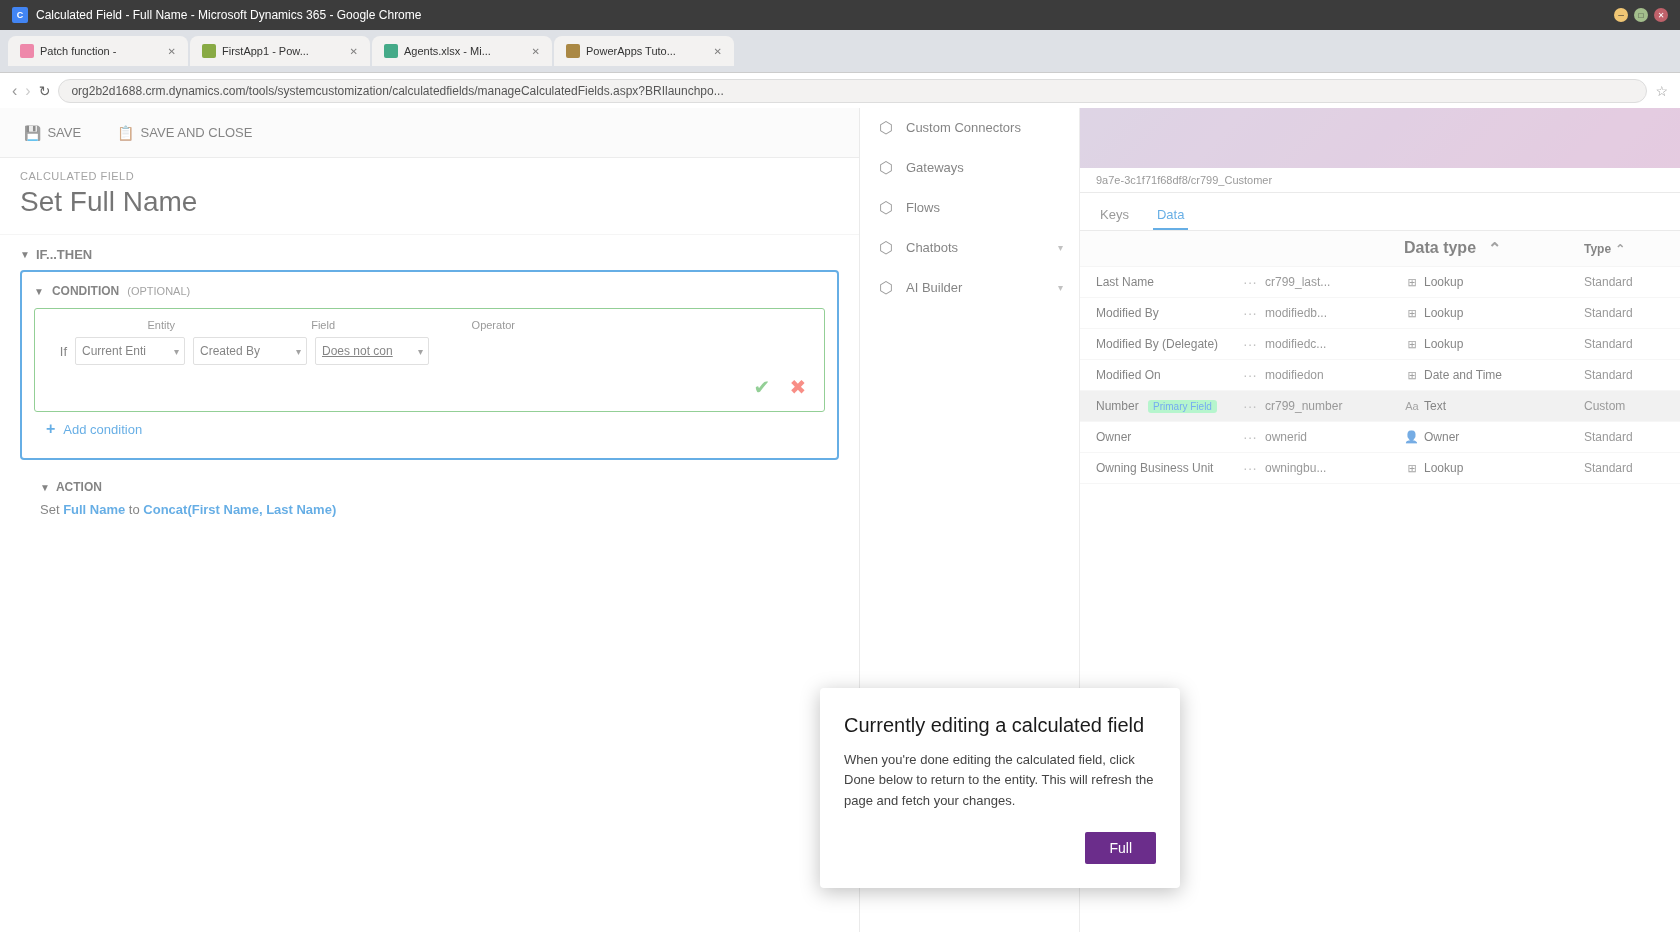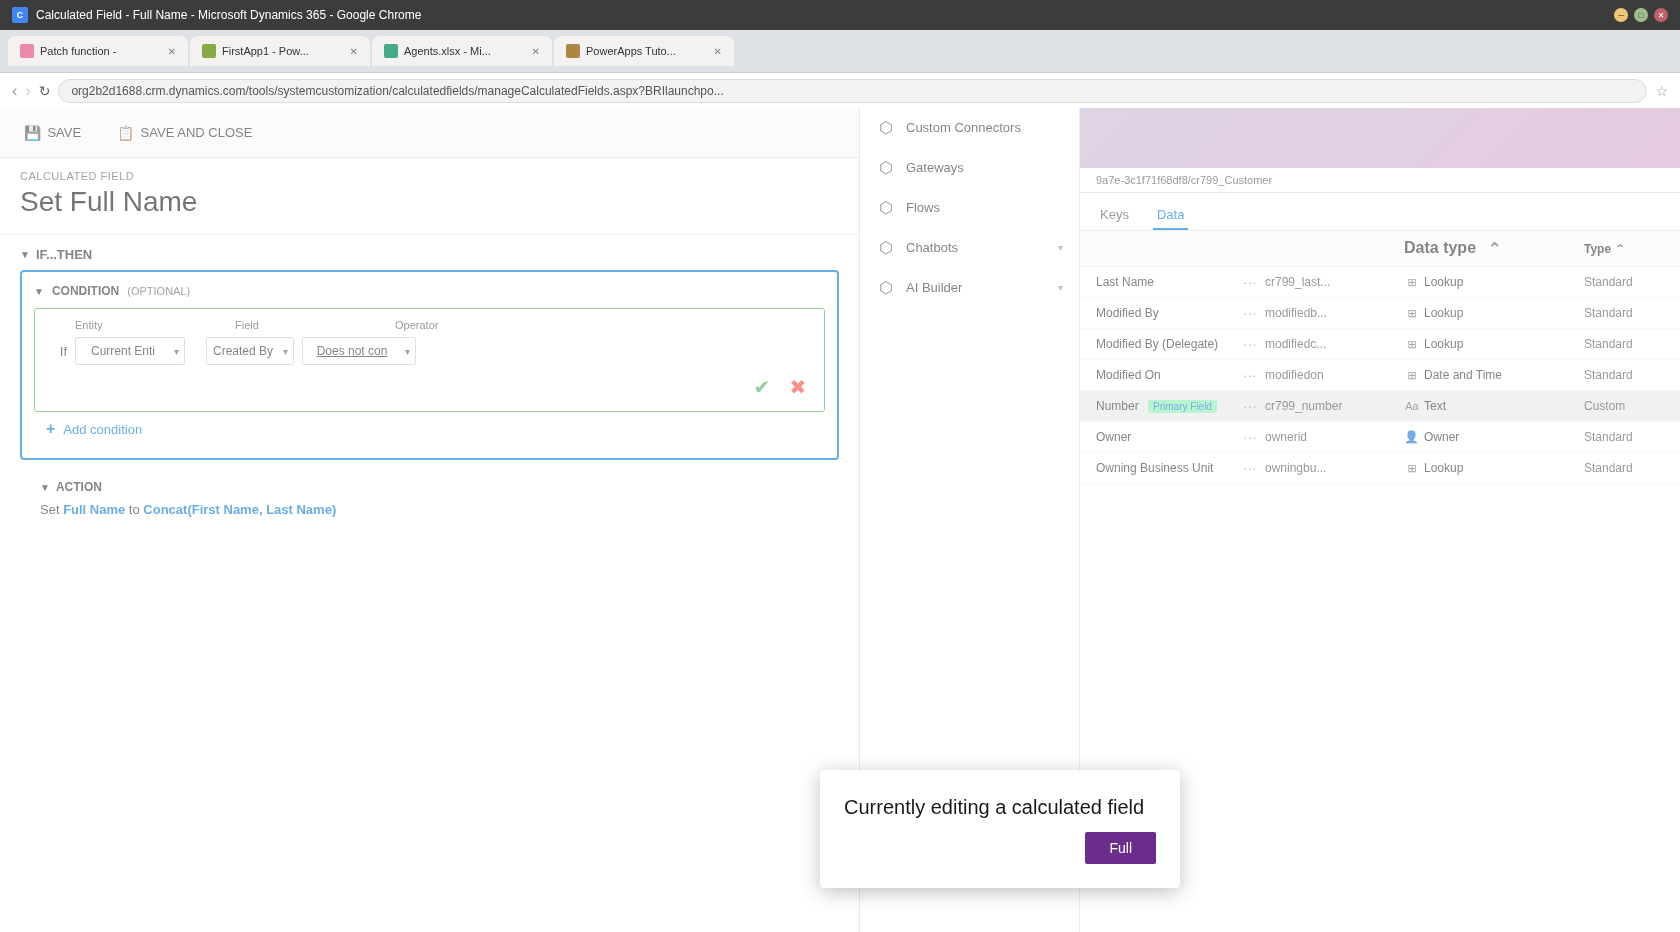--- a/index.html
+++ b/index.html
@@ -189,20 +189,21 @@
       background: #fff;
       position: relative;
     }
     .condition-labels {
       display: flex;
       gap: 60px;
       margin-bottom: 6px;
       font-size: 11px;
       color: #555;
       padding-left: 28px;
+      text-align: right;
     }
     .condition-label-entity { width: 100px; }
     .condition-label-field { width: 100px; }
     .condition-label-operator { width: 120px; }
 
     .condition-row {
       display: flex;
       align-items: center;
       gap: 8px;
     }
@@ -218,38 +219,37 @@
       border-radius: 2px;
       padding: 0 6px;
       font-size: 12px;
       color: #333;
       background: #fff;
       cursor: pointer;
       appearance: none;
       -webkit-appearance: none;
       padding-right: 20px;
       position: relative;
-      text-align: center;
     }
     .select-wrapper {
       position: relative;
       display: inline-block;
     }
     .select-wrapper::after {
       content: '▾';
       position: absolute;
       right: 6px;
       top: 50%;
       transform: translateY(-50%);
       pointer-events: none;
       font-size: 10px;
       color: #666;
     }
     .select-entity { width: 110px; }
-    .select-field { width: 88px; margin-left: 13px; }
+    .select-field { width: 114px; }
     .select-operator { width: 114px; text-decoration: underline; }
 
     .condition-actions {
       display: flex;
       gap: 8px;
       justify-content: flex-end;
       margin-top: 8px;
     }
     .icon-btn {
       width: 28px;
@@ -727,17 +727,18 @@
         </div>
       </div>
     </div>
 
   </div>
 
   <div class="popup-overlay">
     <div class="dim-overlay"></div>
     <div class="tooltip-popup">
       <div class="tooltip-title">Currently editing a calculated field</div>
+      <div class="tooltip-body">When you're done editing the calculated field, click Done below to return to the entity. This will refresh the page and fetch your changes.</div>
       <button class="tooltip-done-btn">Full</button>
     </div>
   </div>
 
 </div>
 
 </body></html>

